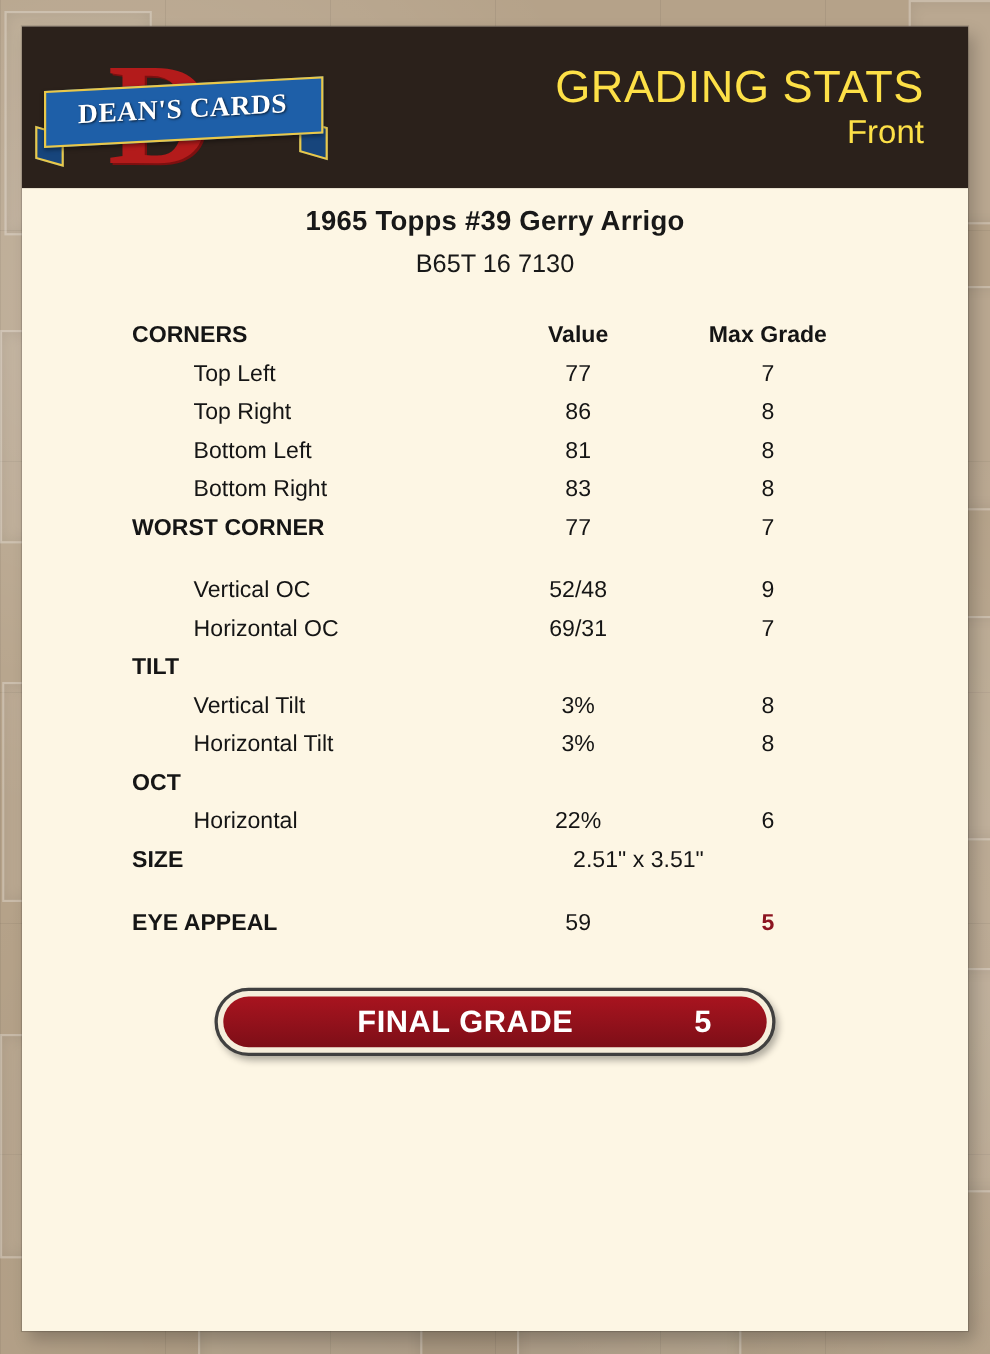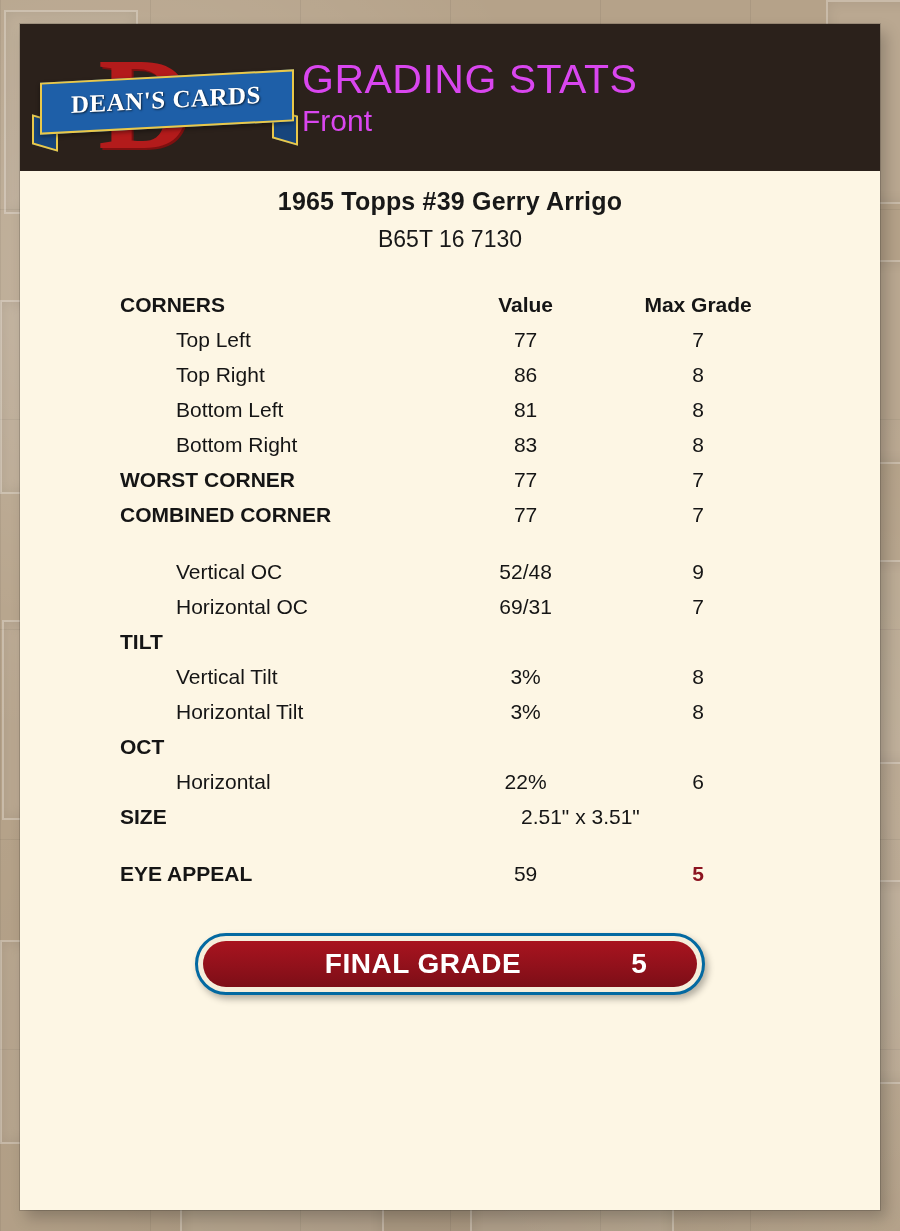--- a/index.html
+++ b/index.html
@@ -100,22 +100,22 @@
   .banner-tail {
     position: absolute;
     background: #17457c;
     border: 2px solid #e9c84a;
   }
   .tail-left  { left: 12px;  top: 94px;  width: 22px; height: 26px; transform: skewY(16deg); }
   .tail-right { left: 252px; top: 88px;  width: 22px; height: 26px; transform: skewY(16deg); }
 
   #title-block {
     flex: 1;
-    text-align: left;
-    color: #d946ef;
+    text-align: right;
+    color: #fde047;
     padding-right: 40px;
   }
   #title-main {
     font-size: 41px;
     font-weight: normal;
     letter-spacing: 0.5px;
     line-height: 46px;
   }
   #title-sub {
     font-size: 30px;
@@ -163,21 +163,21 @@
   tr.spacer td { height: 22px; }
   td.size-val { text-align: center; width: 350px; }
   .eye-max { color: #8c1420; font-weight: bold; }
 
   
   #final-wrap {
     margin: 42px auto 0 auto;
     width: 510px;
     height: 62px;
     background: #f6eedb;
-    border: 3px solid #0369a1;
+    border: 3px solid #404040;
     border-radius: 34px;
     box-shadow: 3px 4px 7px rgba(0,0,0,0.3);
     padding: 5px;
     box-sizing: border-box;
   }
   #final-bar {
     width: 100%;
     height: 100%;
     background: linear-gradient(180deg, #a8141f 0%, #91111b 55%, #7d0e17 100%);
     border-radius: 28px;
@@ -258,25 +258,20 @@
             <td class="lbl sub">Bottom Right</td>
             <td class="val">83</td>
             <td class="max">8</td>
           </tr>
 
           <tr class="section">
             <td class="lbl">WORST CORNER</td>
             <td class="val">77</td>
             <td class="max">7</td>
           </tr>
-          <tr class="section">
-            <td class="lbl">COMBINED CORNER</td>
-            <td class="val">77</td>
-            <td class="max">7</td>
-          </tr>
 
           <tr class="spacer">
               <td colspan="3"></td>
             </tr>
 
           <tr>
             <td class="lbl sub">Vertical OC</td>
             <td class="val">52/48</td>
             <td class="max">9</td>
           </tr>

